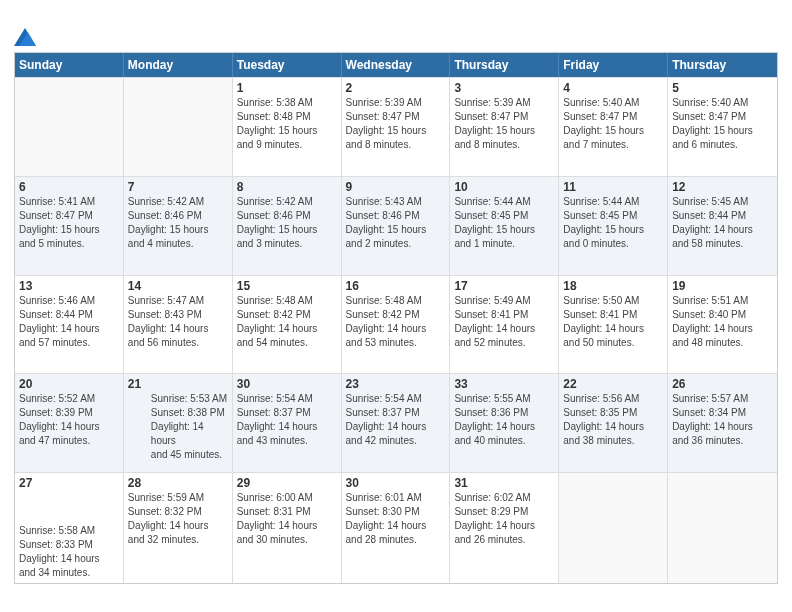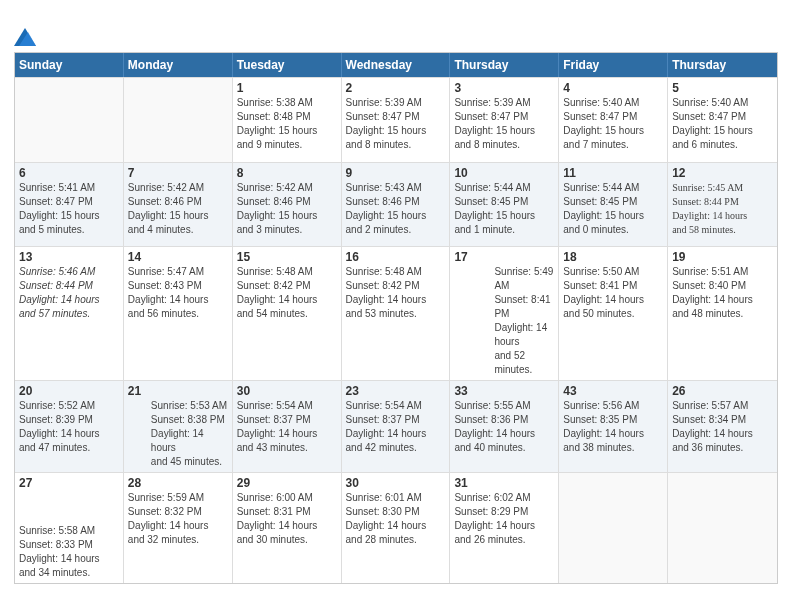--- a/index.html
+++ b/index.html
@@ -223,30 +223,30 @@
           </div>
           <div class="cal-cell alt-row">
             <div class="day-num">11</div>
             <div class="day-info" style="white-space: pre-line;">Sunrise: 5:44 AM
 Sunset: 8:45 PM
 Daylight: 15 hours
 and 0 minutes.</div>
           </div>
           <div class="cal-cell alt-row">
             <div class="day-num">12</div>
-            <div class="day-info" style="white-space: pre-line; font-family: Liberation Serif, serif;">Sunrise: 5:45 AM
+            <div class="day-info" style="white-space: pre-line;">Sunrise: 5:45 AM
 Sunset: 8:44 PM
 Daylight: 14 hours
 and 58 minutes.</div>
           </div>
         </div>
         <div class="cal-row">
           <div class="cal-cell">
             <div class="day-num">13</div>
-            <div class="day-info" style="white-space: pre-line; font-style: italic;">Sunrise: 5:46 AM
+            <div class="day-info" style="white-space: pre-line;">Sunrise: 5:46 AM
 Sunset: 8:44 PM
 Daylight: 14 hours
 and 57 minutes.</div>
           </div>
           <div class="cal-cell">
             <div class="day-num">14</div>
             <div class="day-info" style="white-space: pre-line;">Sunrise: 5:47 AM
 Sunset: 8:43 PM
 Daylight: 14 hours
 and 56 minutes.</div>
@@ -260,21 +260,21 @@
           </div>
           <div class="cal-cell">
             <div class="day-num">16</div>
             <div class="day-info" style="white-space: pre-line;">Sunrise: 5:48 AM
 Sunset: 8:42 PM
 Daylight: 14 hours
 and 53 minutes.</div>
           </div>
           <div class="cal-cell">
             <div class="day-num">17</div>
-            <div class="day-info" style="white-space: pre-line; margin-left: 40px;">Sunrise: 5:49 AM
+            <div class="day-info" style="white-space: pre-line;">Sunrise: 5:49 AM
 Sunset: 8:41 PM
 Daylight: 14 hours
 and 52 minutes.</div>
           </div>
           <div class="cal-cell">
             <div class="day-num">18</div>
             <div class="day-info" style="white-space: pre-line;">Sunrise: 5:50 AM
 Sunset: 8:41 PM
 Daylight: 14 hours
 and 50 minutes.</div>
@@ -317,21 +317,21 @@
 and 42 minutes.</div>
           </div>
           <div class="cal-cell alt-row">
             <div class="day-num">33</div>
             <div class="day-info" style="white-space: pre-line;">Sunrise: 5:55 AM
 Sunset: 8:36 PM
 Daylight: 14 hours
 and 40 minutes.</div>
           </div>
           <div class="cal-cell alt-row">
-            <div class="day-num">43</div>
+            <div class="day-num">22</div>
             <div class="day-info" style="white-space: pre-line;">Sunrise: 5:56 AM
 Sunset: 8:35 PM
 Daylight: 14 hours
 and 38 minutes.</div>
           </div>
           <div class="cal-cell alt-row">
             <div class="day-num">26</div>
             <div class="day-info" style="white-space: pre-line;">Sunrise: 5:57 AM
 Sunset: 8:34 PM
 Daylight: 14 hours

